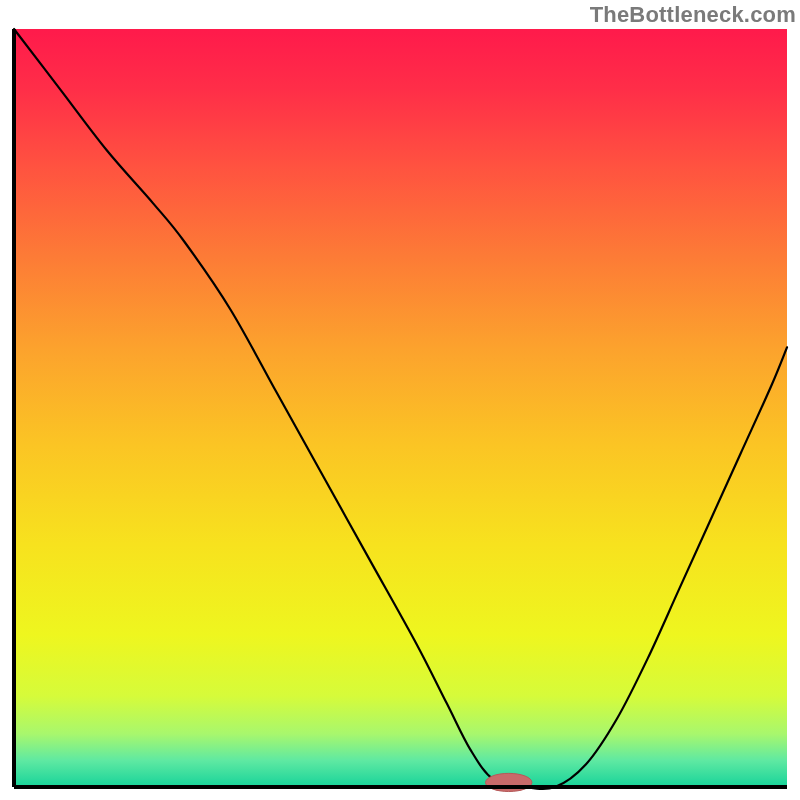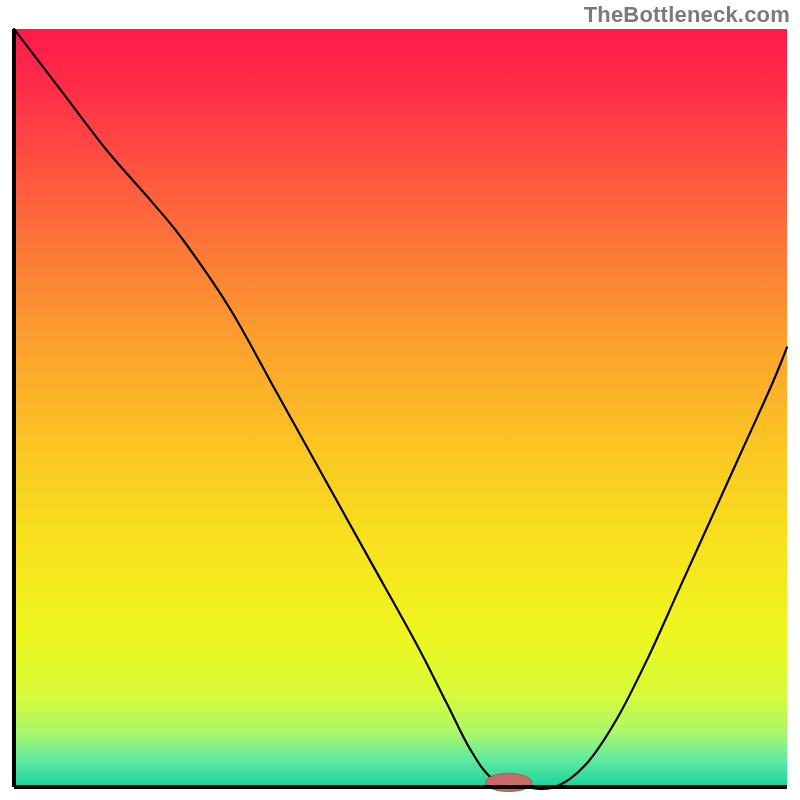--- a/index.html
+++ b/index.html
@@ -11,21 +11,21 @@
     font-family: Arial, Helvetica, sans-serif;
   }
   .chart-wrap {
     position: relative;
     width: 800px;
     height: 800px;
   }
   .watermark {
     position: absolute;
     top: 2px;
-    right: 10px;
+    right: 4px;
     font-size: 22px;
     font-weight: 600;
     color: #7a7a7a;
     letter-spacing: 0.2px;
     z-index: 10;
   }
   svg {
     display: block;
   }
 </style>

